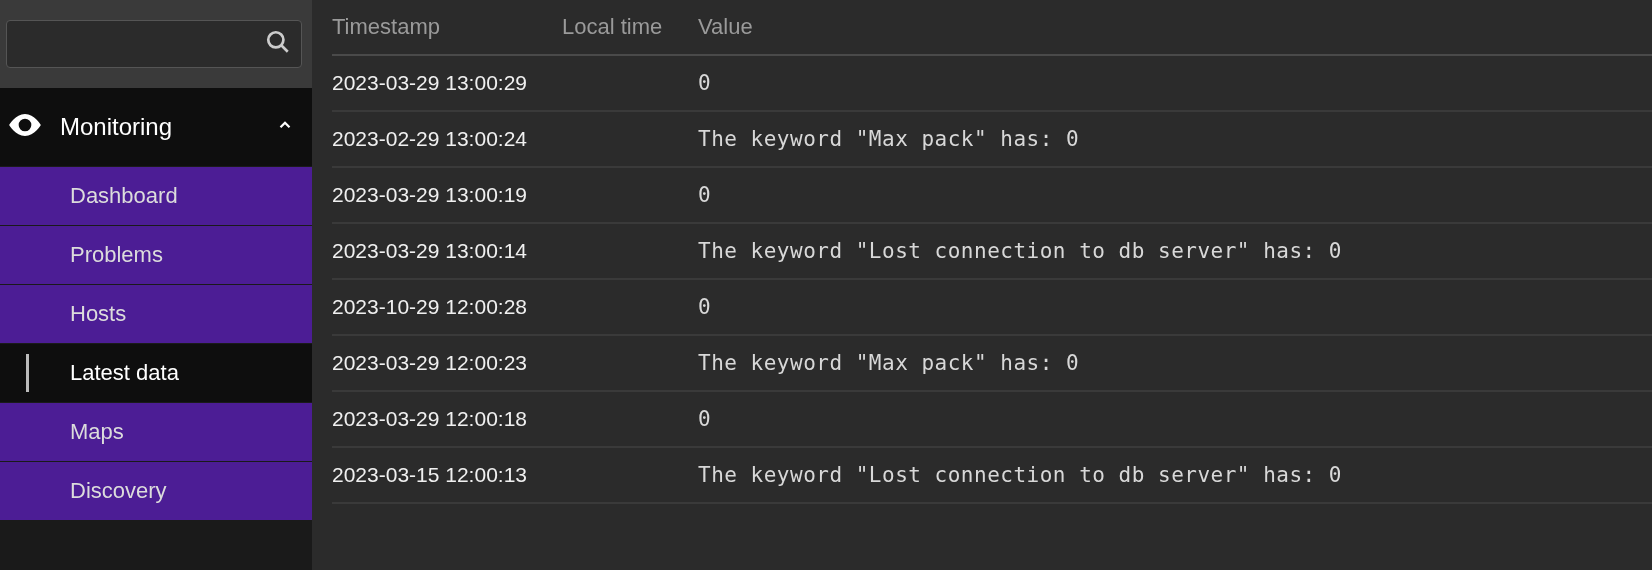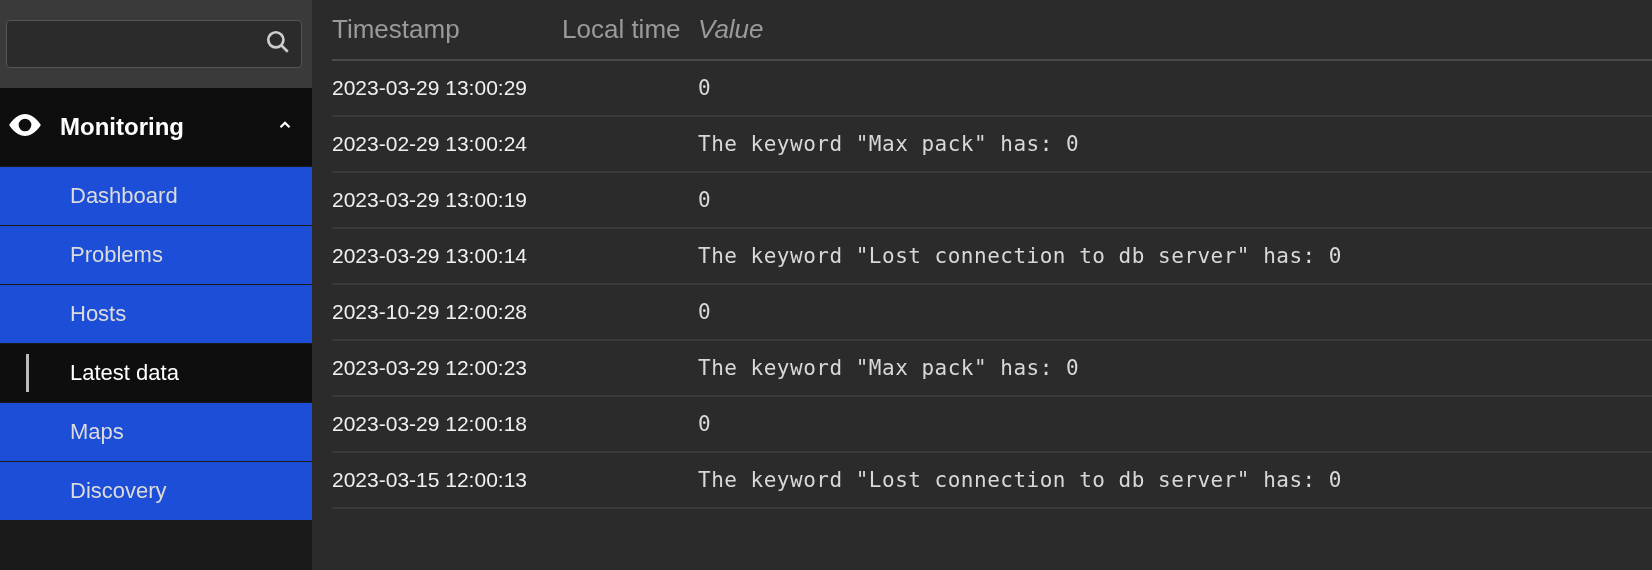--- a/index.html
+++ b/index.html
@@ -47,24 +47,24 @@
     padding: 18px 18px 18px 4px;
     background: #0e0e0e;
     cursor: pointer;
     gap: 16px;
   }
   .nav-section-header .eye-icon { color: #fff; margin-left: 2px; }
   .nav-section-title {
     flex: 1;
     color: #fff;
     font-size: 24px;
-    font-weight: 700;
+    font-weight: 400;
   }
   .chevron { color: #fff; }
-  .nav-list { background: #1d4ed8; }
+  .nav-list { background: #4c1d95; }
   .nav-item {
     display: block;
     padding: 16px 0 16px 70px;
     font-size: 22px;
     color: #dcdcdc;
     border-top: 1px solid #1a1a1a;
     cursor: pointer;
   }
   .nav-item.active {
     background: #0e0e0e;
@@ -89,24 +89,24 @@
   .table {
     width: 100%;
   }
   .table-header {
     display: flex;
     padding: 14px 0;
     border-bottom: 2px solid #4a4a4a;
   }
   .col-timestamp { width: 230px; }
   .col-localtime { width: 120px; }
-  .col-value { flex: 1; padding-left: 16px; font-style: italic; }
+  .col-value { flex: 1; padding-left: 16px; }
   .th {
     color: #9a9a9a;
-    font-size: 26px;
+    font-size: 22px;
     font-weight: 400;
     cursor: pointer;
   }
   .table-row {
     display: flex;
     align-items: center;
     padding: 15px 0;
     border-bottom: 2px solid #3a3a3a;
   }
   .td-timestamp {

